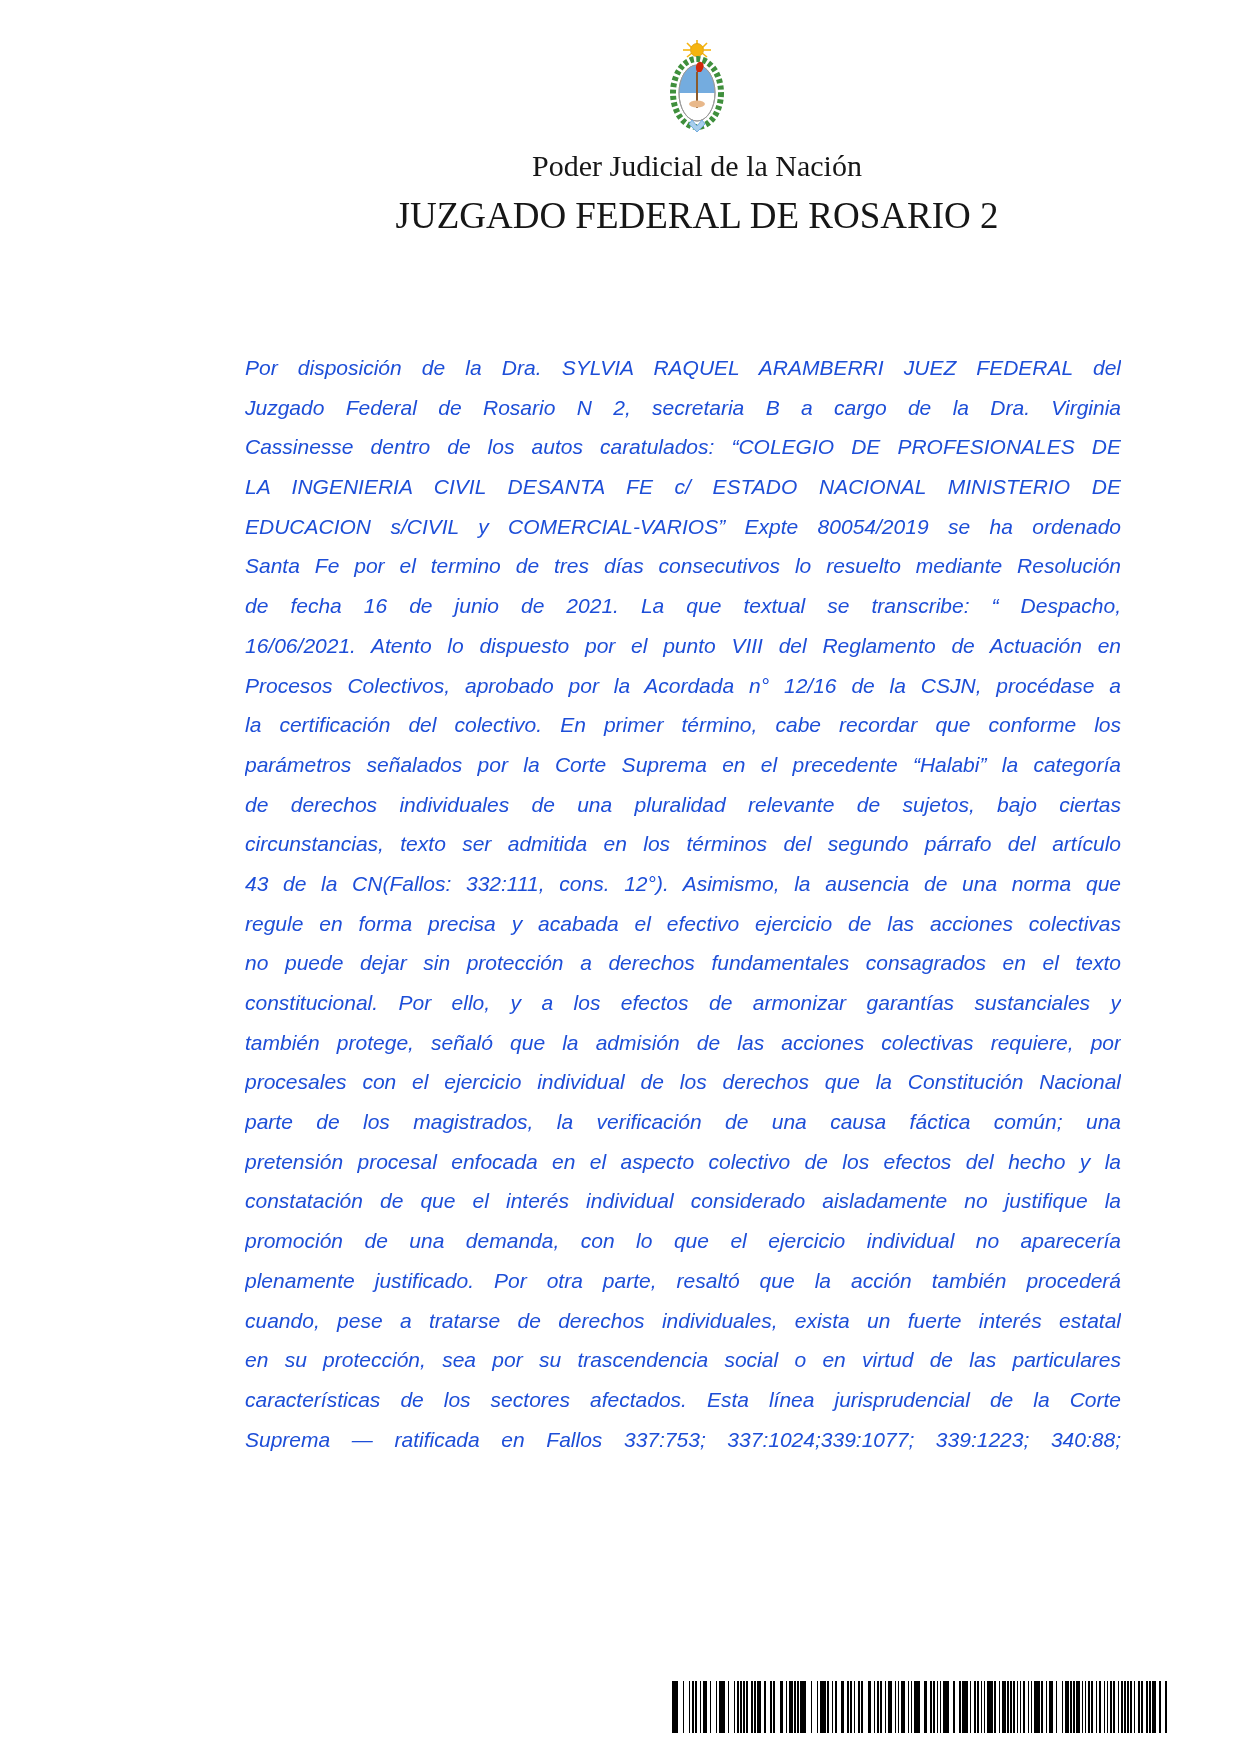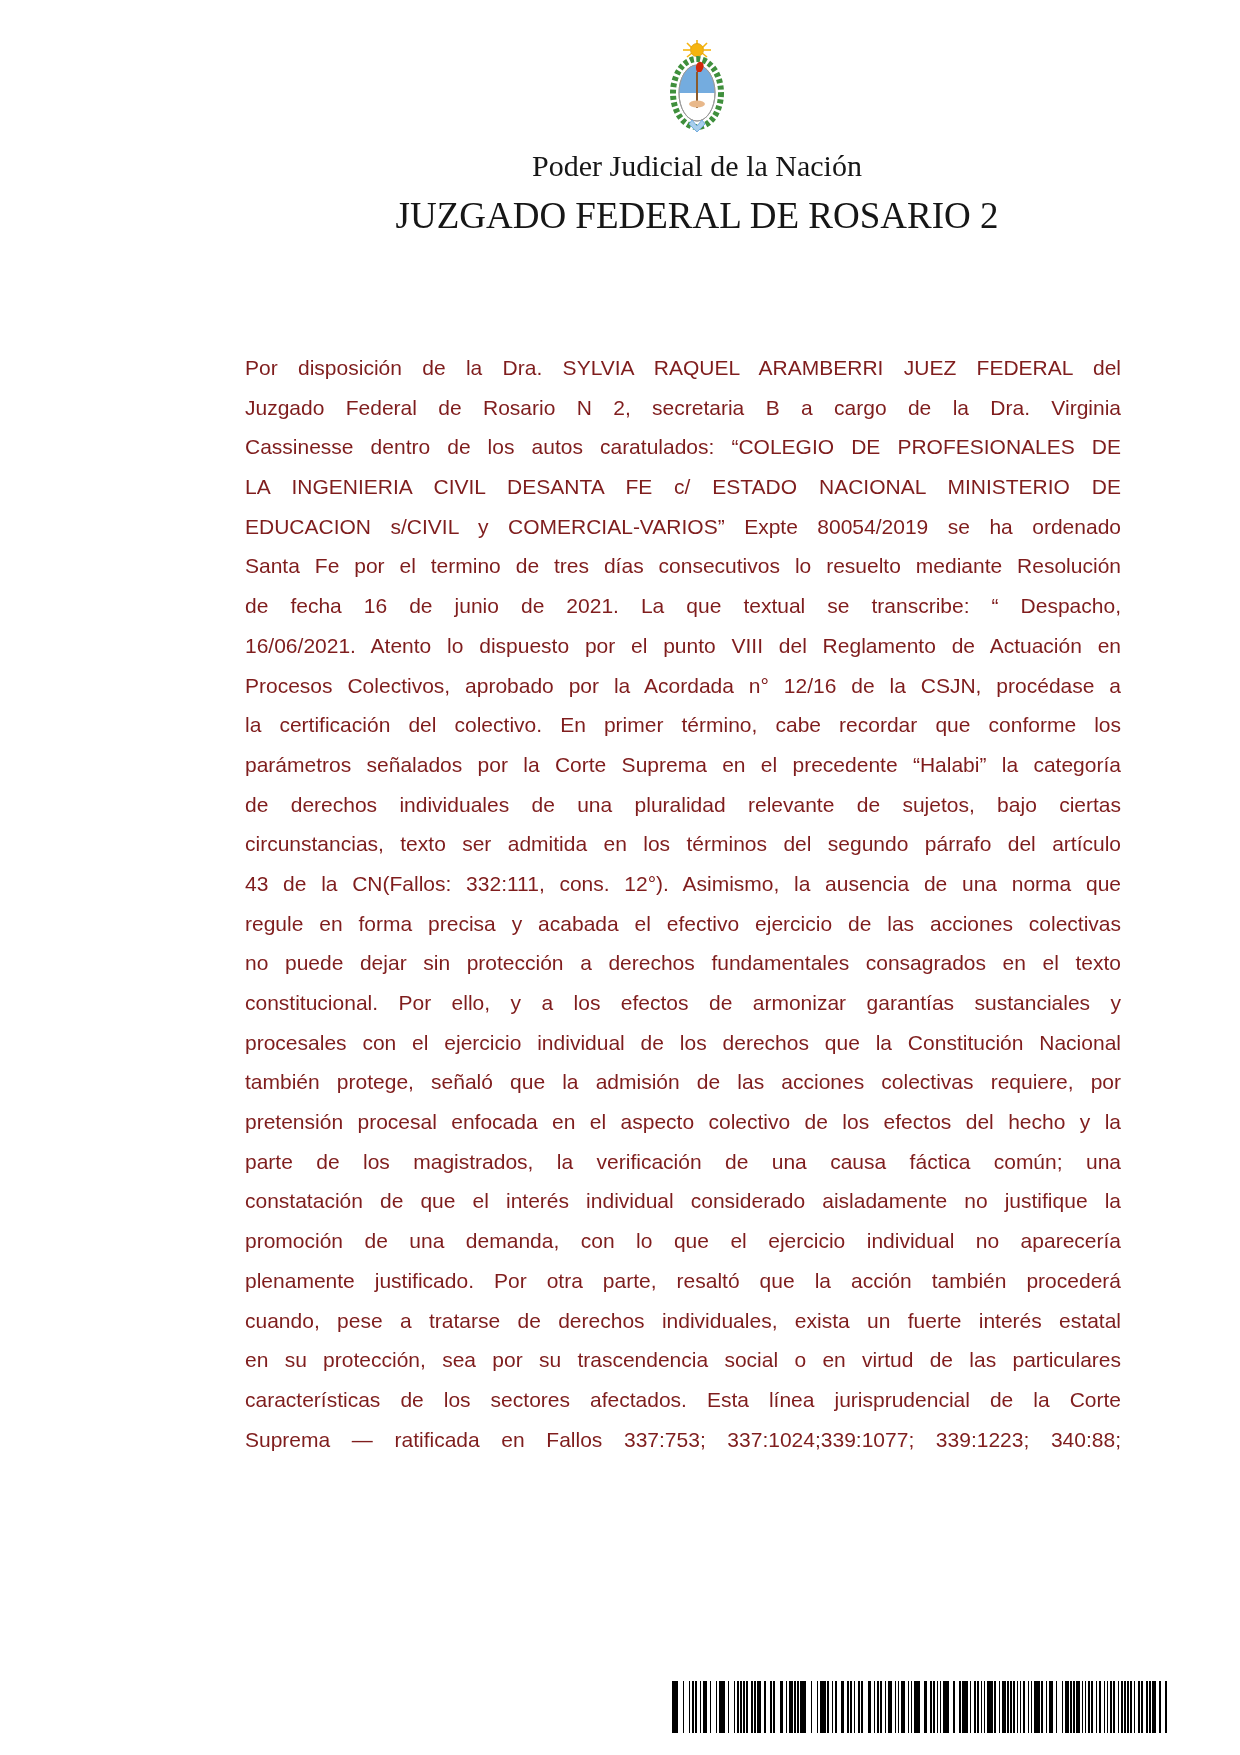--- a/index.html
+++ b/index.html
@@ -45,25 +45,26 @@
   .body-text {
     position: absolute;
     left: 245px;
     top: 348px;
     width: 876px;
   }
   .line {
     height: 39.7px;
     line-height: 39.7px;
     font-size: 21px;
-    color: #7f1d1d;
+    color: #1d4ed8;
     text-align: justify;
     text-align-last: justify;
     overflow: hidden;
     white-space: nowrap;
+    font-style: italic;
   }
   
   .barcode {
     position: absolute;
     left: 672px;
     top: 1681px;
     width: 563px;
     height: 52px;
     display: flex;
     align-items: stretch;
@@ -130,24 +131,24 @@
       <div class="line">16/06/2021. Atento lo dispuesto por el punto VIII del Reglamento de Actuación en</div>
       <div class="line">Procesos Colectivos, aprobado por la Acordada n° 12/16 de la CSJN, procédase a</div>
       <div class="line">la certificación del colectivo. En primer término, cabe recordar que conforme los</div>
       <div class="line">parámetros señalados por la Corte Suprema en el precedente “Halabi” la categoría</div>
       <div class="line">de derechos individuales de una pluralidad relevante de sujetos, bajo ciertas</div>
       <div class="line">circunstancias, texto ser admitida en los términos del segundo párrafo del artículo</div>
       <div class="line">43 de la CN(Fallos: 332:111, cons. 12°). Asimismo, la ausencia de una norma que</div>
       <div class="line">regule en forma precisa y acabada el efectivo ejercicio de las acciones colectivas</div>
       <div class="line">no puede dejar sin protección a derechos fundamentales consagrados en el texto</div>
       <div class="line">constitucional. Por ello, y a los efectos de armonizar garantías sustanciales y</div>
+      <div class="line">también protege, señaló que la admisión de las acciones colectivas requiere, por</div>
       <div class="line">procesales con el ejercicio individual de los derechos que la Constitución Nacional</div>
-      <div class="line">también protege, señaló que la admisión de las acciones colectivas requiere, por</div>
+      <div class="line">parte de los magistrados, la verificación de una causa fáctica común; una</div>
       <div class="line">pretensión procesal enfocada en el aspecto colectivo de los efectos del hecho y la</div>
-      <div class="line">parte de los magistrados, la verificación de una causa fáctica común; una</div>
       <div class="line">constatación de que el interés individual considerado aisladamente no justifique la</div>
       <div class="line">promoción de una demanda, con lo que el ejercicio individual no aparecería</div>
       <div class="line">plenamente justificado. Por otra parte, resaltó que la acción también procederá</div>
       <div class="line">cuando, pese a tratarse de derechos individuales, exista un fuerte interés estatal</div>
       <div class="line">en su protección, sea por su trascendencia social o en virtud de las particulares</div>
       <div class="line">características de los sectores afectados. Esta línea jurisprudencial de la Corte</div>
       <div class="line">Suprema — ratificada en Fallos 337:753; 337:1024;339:1077; 339:1223; 340:88;</div>
     </div>
 
   <div class="barcode" aria-hidden="true">

